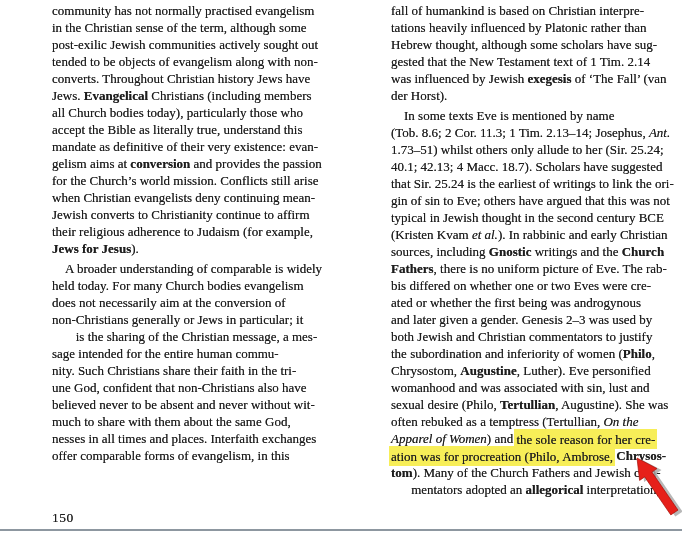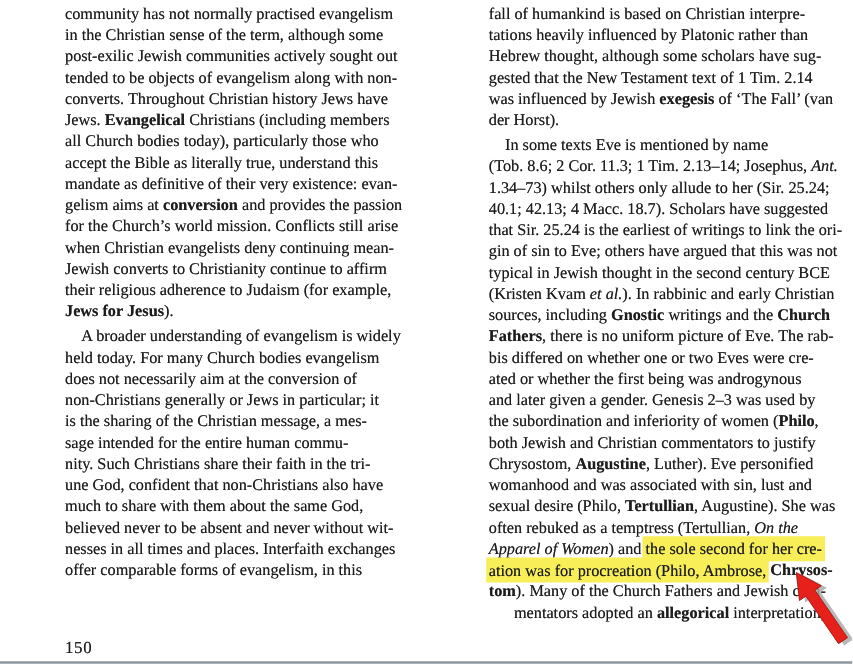--- a/index.html
+++ b/index.html
@@ -55,61 +55,61 @@
       <div class="line" style="word-spacing: 0px;"><span class="run">Jews. </span><span class="run bold">Evangelical</span><span class="run"> Christians (including members</span></div>
       <div class="line" style="word-spacing: 0px;"><span class="run">all Church bodies today), particularly those who</span></div>
       <div class="line" style="word-spacing: 0px;"><span class="run">accept the Bible as literally true, understand this</span></div>
       <div class="line" style="word-spacing: 0px;"><span class="run">mandate as definitive of their very existence: evan-</span></div>
       <div class="line" style="word-spacing: 0px;"><span class="run">gelism aims at </span><span class="run bold">conversion</span><span class="run"> and provides the passion</span></div>
       <div class="line" style="word-spacing: 0px;"><span class="run">for the Church’s world mission. Conflicts still arise</span></div>
       <div class="line" style="word-spacing: 0px;"><span class="run">when Christian evangelists deny continuing mean-</span></div>
       <div class="line" style="word-spacing: 0px;"><span class="run">Jewish converts to Christianity continue to affirm</span></div>
       <div class="line" style="word-spacing: 0px;"><span class="run">their religious adherence to Judaism (for example,</span></div>
       <div class="line"><span class="run bold">Jews for Jesus</span><span class="run">).</span></div>
-      <div class="line indent gap" style="word-spacing: 0px;"><span class="run">A broader understanding of evangelism is widely</span></div>
+      <div class="line indent gap" style="word-spacing: 0px;"><span class="run">A broader understanding of comparable is widely</span></div>
       <div class="line" style="word-spacing: 0px;"><span class="run">held today. For many Church bodies evangelism</span></div>
       <div class="line" style="word-spacing: 0px;"><span class="run">does not necessarily aim at the conversion of</span></div>
       <div class="line" style="word-spacing: 0px;"><span class="run">non-Christians generally or Jews in particular; it</span></div>
-      <div class="line" style="word-spacing: 0px;"><span class="run">is the sharing of the Christian message, a mes-</span></div>
+      <div class="line" style="word-spacing: 0px; text-align: center;"><span class="run">is the sharing of the Christian message, a mes-</span></div>
       <div class="line" style="word-spacing: 0px;"><span class="run">sage intended for the entire human commu-</span></div>
       <div class="line" style="word-spacing: 0px;"><span class="run">nity. Such Christians share their faith in the tri-</span></div>
       <div class="line" style="word-spacing: 0px;"><span class="run">une God, confident that non-Christians also have</span></div>
+      <div class="line" style="word-spacing: 0px;"><span class="run">believed never to be absent and never without wit-</span></div>
       <div class="line" style="word-spacing: 0px;"><span class="run">much to share with them about the same God,</span></div>
-      <div class="line" style="word-spacing: 0px;"><span class="run">believed never to be absent and never without wit-</span></div>
       <div class="line" style="word-spacing: 0px;"><span class="run">nesses in all times and places. Interfaith exchanges</span></div>
       <div class="line" style="word-spacing: 0px;"><span class="run">offer comparable forms of evangelism, in this</span></div>
     </div>
 
   <div class="col col-right">
       <div class="line" style="word-spacing: 0px;"><span class="run">fall of humankind is based on Christian interpre-</span></div>
       <div class="line" style="word-spacing: 0px;"><span class="run">tations heavily influenced by Platonic rather than</span></div>
       <div class="line" style="word-spacing: 0px;"><span class="run">Hebrew thought, although some scholars have sug-</span></div>
       <div class="line" style="word-spacing: 0px;"><span class="run">gested that the New Testament text of 1 Tim. 2.14</span></div>
       <div class="line" style="word-spacing: 0px;"><span class="run">was influenced by Jewish </span><span class="run bold">exegesis</span><span class="run"> of ‘The Fall’ (van</span></div>
       <div class="line"><span class="run">der Horst).</span></div>
       <div class="line indent gap" style="word-spacing: 0px;"><span class="run">In some texts Eve is mentioned by name</span></div>
       <div class="line" style="word-spacing: 0px;"><span class="run">(Tob. 8.6; 2 Cor. 11.3; 1 Tim. 2.13–14; Josephus, </span><span class="run italic">Ant.</span></div>
-      <div class="line" style="word-spacing: 0px;"><span class="run">1.34–73) whilst others only allude to her (Sir. 25.24;</span></div>
+      <div class="line" style="word-spacing: 0px;"><span class="run">1.73–51) whilst others only allude to her (Sir. 25.24;</span></div>
       <div class="line" style="word-spacing: 0px;"><span class="run">40.1; 42.13; 4 Macc. 18.7). Scholars have suggested</span></div>
       <div class="line" style="word-spacing: 0px;"><span class="run">that Sir. 25.24 is the earliest of writings to link the ori-</span></div>
       <div class="line" style="word-spacing: 0px;"><span class="run">gin of sin to Eve; others have argued that this was not</span></div>
       <div class="line" style="word-spacing: 0px;"><span class="run">typical in Jewish thought in the second century BCE</span></div>
       <div class="line" style="word-spacing: 0px;"><span class="run">(Kristen Kvam </span><span class="run italic">et al.</span><span class="run">). In rabbinic and early Christian</span></div>
       <div class="line" style="word-spacing: 0px;"><span class="run">sources, including </span><span class="run bold">Gnostic</span><span class="run"> writings and the </span><span class="run bold">Church</span></div>
       <div class="line" style="word-spacing: 0px;"><span class="run bold">Fathers</span><span class="run">, there is no uniform picture of Eve. The rab-</span></div>
       <div class="line" style="word-spacing: 0px;"><span class="run">bis differed on whether one or two Eves were cre-</span></div>
       <div class="line" style="word-spacing: 0px;"><span class="run">ated or whether the first being was androgynous</span></div>
       <div class="line" style="word-spacing: 0px;"><span class="run">and later given a gender. Genesis 2–3 was used by</span></div>
+      <div class="line" style="word-spacing: 0px;"><span class="run">both Jewish and Christian commentators to justify</span></div>
       <div class="line" style="word-spacing: 0px;"><span class="run">the subordination and inferiority of women (</span><span class="run bold">Philo</span><span class="run">,</span></div>
-      <div class="line" style="word-spacing: 0px;"><span class="run">both Jewish and Christian commentators to justify</span></div>
       <div class="line" style="word-spacing: 0px;"><span class="run">Chrysostom, </span><span class="run bold">Augustine</span><span class="run">, Luther). Eve personified</span></div>
       <div class="line" style="word-spacing: 0px;"><span class="run">womanhood and was associated with sin, lust and</span></div>
       <div class="line" style="word-spacing: 0px;"><span class="run">sexual desire (Philo, </span><span class="run bold">Tertullian</span><span class="run">, Augustine). She was</span></div>
       <div class="line" style="word-spacing: 0px;"><span class="run">often rebuked as a temptress (Tertullian, </span><span class="run italic">On the</span></div>
-      <div class="line" style="word-spacing: 0px;"><span class="run italic">Apparel of Women</span><span class="run">) and </span><span class="run hl">the sole second for her cre-</span></div>
+      <div class="line" style="word-spacing: 0px;"><span class="run italic">Apparel of Women</span><span class="run">) and </span><span class="run hl">the sole reason for her cre-</span></div>
       <div class="line" style="word-spacing: 0px;"><span class="run hl">ation was for procreation (Philo, Ambrose,</span><span class="run"> </span><span class="run bold">Chrysos-</span></div>
       <div class="line" style="word-spacing: 0px;"><span class="run bold">tom</span><span class="run">). Many of the Church Fathers and Jewish com-</span></div>
       <div class="line" style="word-spacing: 0px; text-align: center;"><span class="run">mentators adopted an </span><span class="run bold">allegorical</span><span class="run"> interpretation,</span></div>
     </div>
 
   <div class="page-number">150</div>
 
   <div class="footer-rule"></div>
 
   <div class="arrow-wrap">

